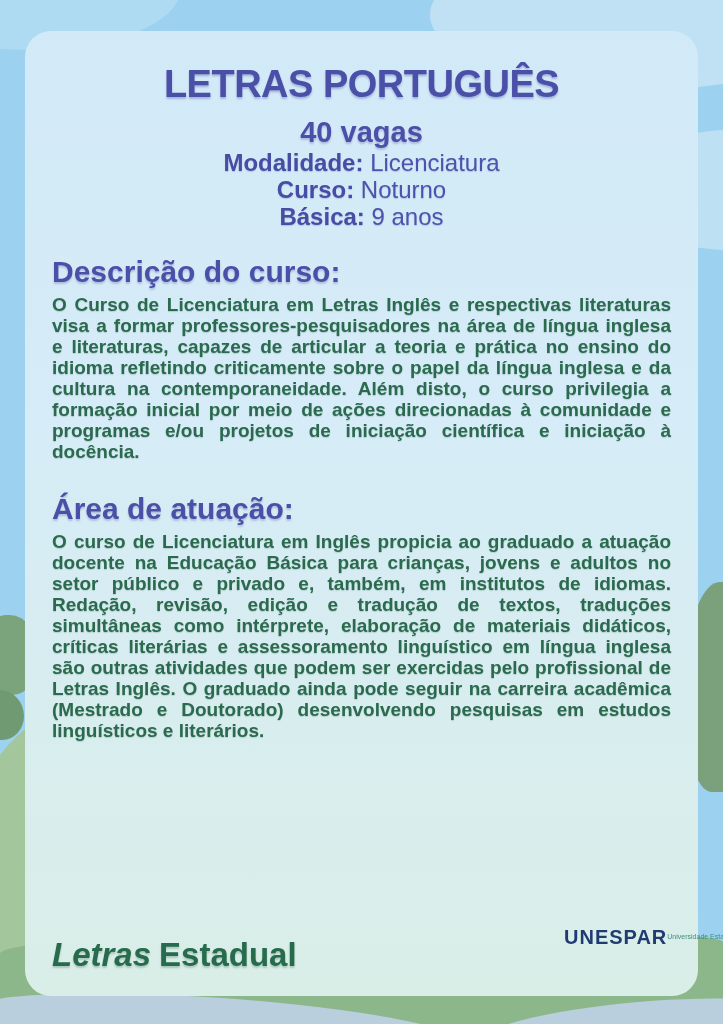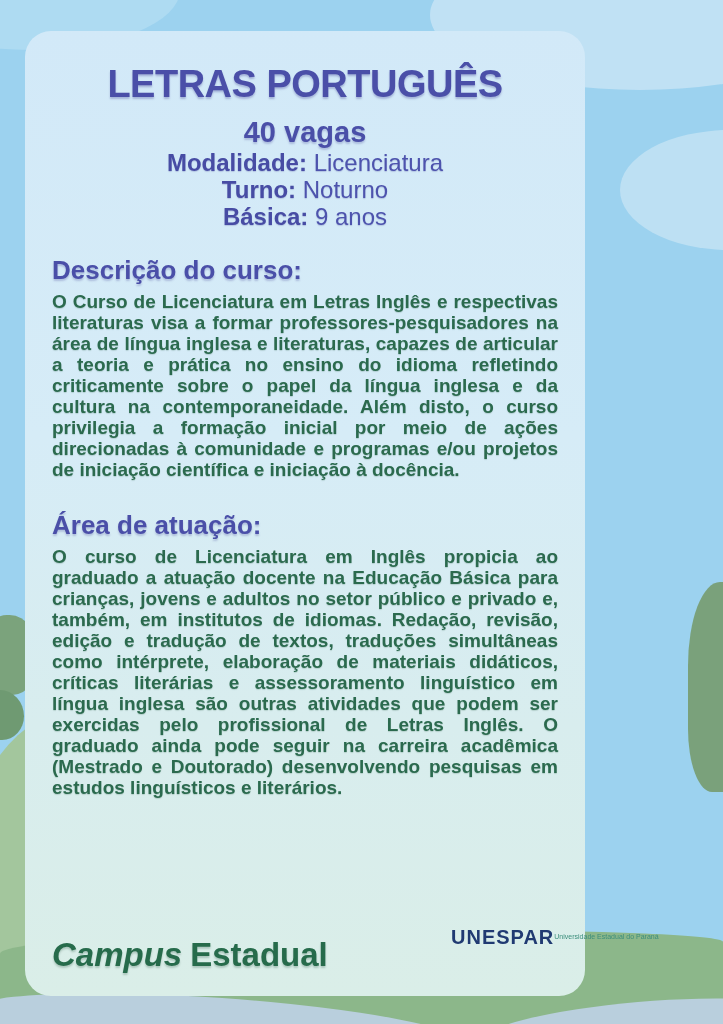--- a/index.html
+++ b/index.html
@@ -19,21 +19,21 @@
   .tree.t-left2{left:-22px;top:690px;width:46px;height:50px;background:#6f9a72;}
   .tree.t-right{left:688px;top:582px;width:80px;height:210px;background:#7aa17b;border-radius:40% 40% 30% 30%;}
   .hill-left{left:-40px;top:705px;width:260px;height:360px;background:#a3c69d;border-radius:50% 50% 0 0;}
   .hill-bottom{left:0;top:930px;width:723px;height:94px;background:#8cb78a;border-radius:100% 60% 0 0/40% 20% 0 0;}
   .river{left:-30px;top:998px;width:500px;height:60px;background:#b9cfdd;border-radius:50%;transform:rotate(4deg);}
   .river2{left:480px;top:1002px;width:320px;height:50px;background:#b9cfdd;border-radius:50%;transform:rotate(-5deg);}
 
   
   .card{
     position:absolute;z-index:1;
-    left:25px;top:31px;width:560px;height:965px;
+    left:25px;top:31px;width:673px;height:965px;
     border-radius:26px;
     background:linear-gradient(180deg,#d2e9f8 0%,#d6ecf7 42%,#d8edee 72%,#daeee8 100%);
     box-sizing:border-box;
     padding:20px 27px 0 27px;
   }
   .title{
     margin-top:12px;text-align:center;
     font-size:38px;font-weight:bold;letter-spacing:-0.5px;
     color:#4a4fa8;text-shadow:0 2px 2px rgba(80,84,160,.35);
   }
@@ -42,21 +42,21 @@
     font-size:29px;font-weight:bold;color:#4a4fa8;
     text-shadow:0 2px 2px rgba(80,84,160,.3);
   }
   .info-row{
     text-align:center;font-size:24px;line-height:27px;color:#4d53ad;
     text-shadow:0 1px 1px rgba(80,84,160,.25);
   }
   .info-row .lbl{font-weight:bold;color:#474ca4;}
   .info-row .val{font-weight:normal;}
   .section-heading{
-    margin-top:25px;font-size:26px;font-weight:bold;color:#4a4fa8;
+    margin-top:25px;font-size:30px;font-weight:bold;color:#4a4fa8;
     text-shadow:0 2px 2px rgba(80,84,160,.3);
   }
   .section-heading.second{margin-top:30px;}
   .section-body{
     margin-top:5px;font-size:19px;line-height:21px;font-weight:bold;
     color:#2b6a4e;text-align:justify;
     text-shadow:0 1px 1px rgba(40,90,65,.2);
   }
   
   .campus{
@@ -97,36 +97,36 @@
 
   <div class="title">LETRAS PORTUGUÊS</div>
 
   <div class="vacancies">40 vagas</div>
 
   <div class="info-row">
     <span class="lbl">Modalidade:</span>
     <span class="val">Licenciatura</span>
   </div>
   <div class="info-row">
-    <span class="lbl">Turno:</span>
+    <span class="lbl">Curso:</span>
     <span class="val">Noturno</span>
   </div>
   <div class="info-row">
     <span class="lbl">Básica:</span>
     <span class="val">9 anos</span>
   </div>
 
   <div class="section-heading">Descrição do curso:</div>
   <div class="section-body">O Curso de Licenciatura em Letras Inglês e respectivas literaturas visa a formar professores-pesquisadores na área de língua inglesa e literaturas, capazes de articular a teoria e prática no ensino do idioma refletindo criticamente sobre o papel da língua inglesa e da cultura na contemporaneidade. Além disto, o curso privilegia a formação inicial por meio de ações direcionadas à comunidade e programas e/ou projetos de iniciação científica e iniciação à docência.</div>
 
   <div class="section-heading second">Área de atuação:</div>
   <div class="section-body">O curso de Licenciatura em Inglês propicia ao graduado a atuação docente na Educação Básica para crianças, jovens e adultos no setor público e privado e, também, em institutos de idiomas. Redação, revisão, edição e tradução de textos, traduções simultâneas como intérprete, elaboração de materiais didáticos, críticas literárias e assessoramento linguístico em língua inglesa são outras atividades que podem ser exercidas pelo profissional de Letras Inglês. O graduado ainda pode seguir na carreira acadêmica (Mestrado e Doutorado) desenvolvendo pesquisas em estudos linguísticos e literários.</div>
 
   <div class="campus">
-    <span class="it">Campus</span><span>Estadual</span>
+    <span class="it">Letras</span><span>Estadual</span>
   </div>
 
   <div class="logo-block">
     <svg class="logo-flower" viewBox="-50 -50 100 100">
       <g transform="rotate(30)">
         <ellipse transform="rotate(0)" cx="0" cy="-22" rx="12.5" ry="22" fill="none" stroke="#27366b" stroke-width="8.5"></ellipse>
         <ellipse transform="rotate(120)" cx="0" cy="-22" rx="12.5" ry="22" fill="none" stroke="#27366b" stroke-width="8.5"></ellipse>
         <ellipse transform="rotate(240)" cx="0" cy="-22" rx="12.5" ry="22" fill="none" stroke="#27366b" stroke-width="8.5"></ellipse>
         <ellipse transform="rotate(60)" cx="0" cy="-22" rx="12.5" ry="22" fill="none" stroke="#2e7d4f" stroke-width="8.5"></ellipse>
         <ellipse transform="rotate(180)" cx="0" cy="-22" rx="12.5" ry="22" fill="none" stroke="#2e7d4f" stroke-width="8.5"></ellipse>

